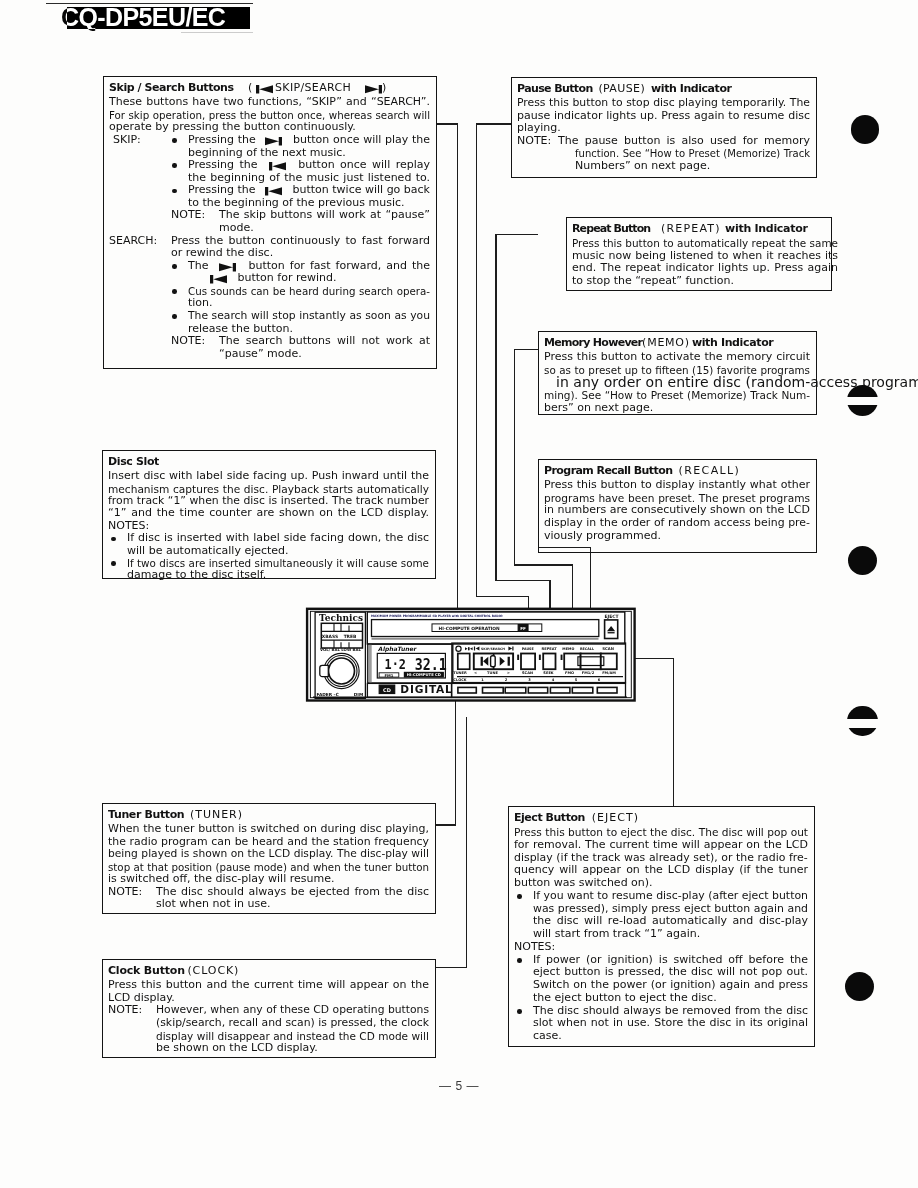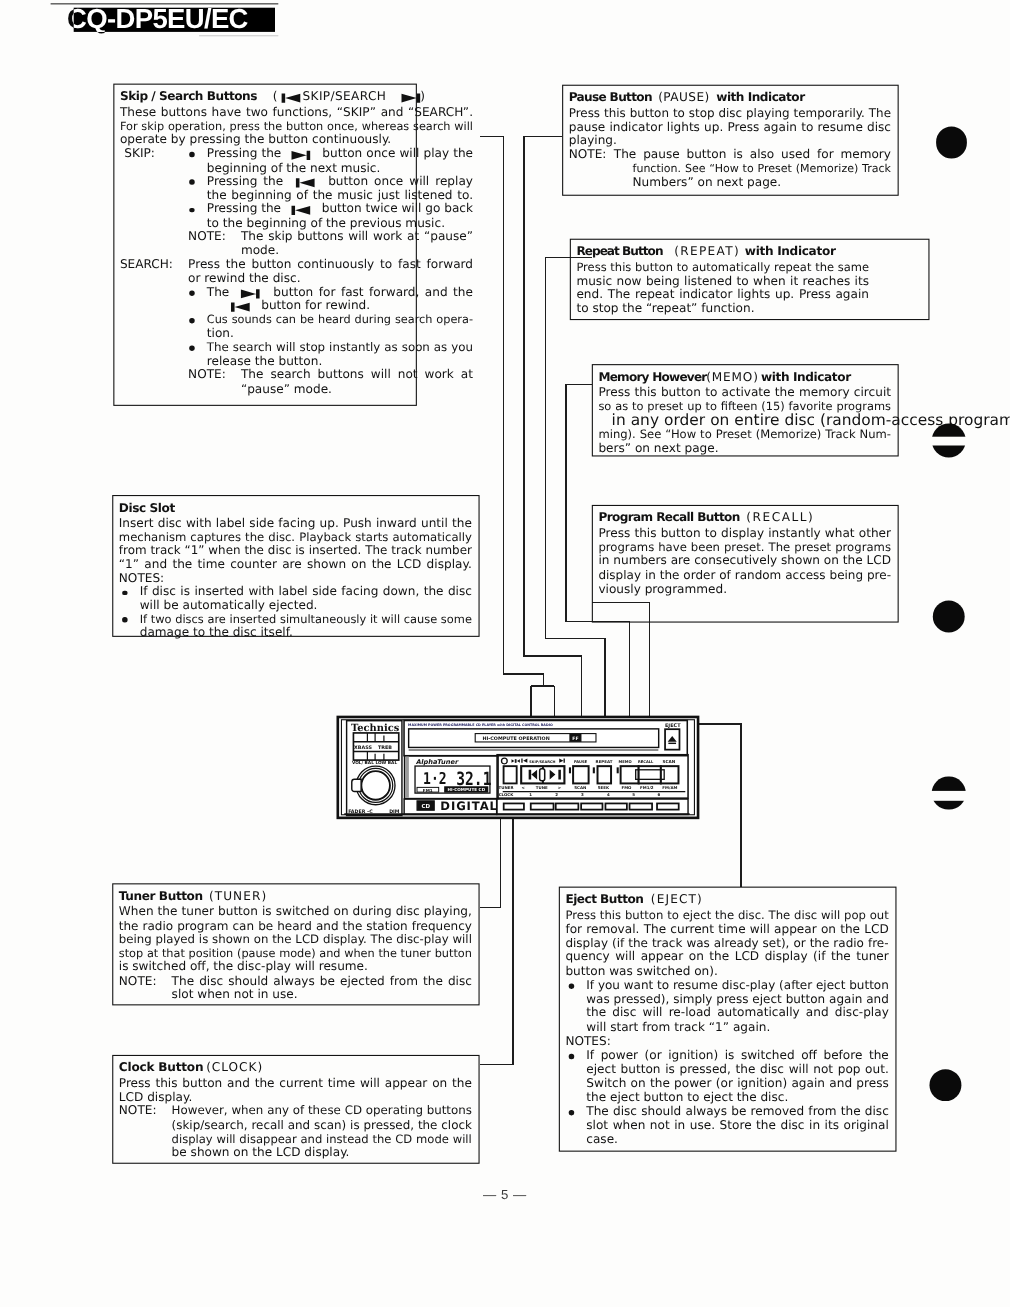--- a/index.html
+++ b/index.html
@@ -29,21 +29,21 @@
   .seg{position:absolute;top:0;white-space:nowrap;}
   .seg.b{font-weight:bold;}
   .segj{position:absolute;top:0;white-space:nowrap;height:12.85px;}
   .bdot{position:absolute;width:4.6px;height:4.6px;border-radius:50%;background:#131313;top:4.4px;}
   .ic{position:absolute;top:0;height:12.85px;}
 
   
   #conn-layer{position:absolute;left:0;top:0;width:918px;height:1188px;}
 
   
-  #device{position:absolute;left:305px;top:648px;}
+  #device{position:absolute;left:305px;top:605px;}
 
   
   #pageno{position:absolute;left:0;top:1079px;width:918px;text-align:center;
       font-family:"Liberation Sans",sans-serif;
       font-size:12px;color:#3a3a3a;letter-spacing:0.5px;}
 
   
   .mark{position:absolute;background:#0a0a0a;border-radius:50%;}
   .markband{position:absolute;background:#fdfdfc;}
 </style>
@@ -64,21 +64,21 @@
         <path d="M538 349.4 L514.4 349.4 L514.4 565.1 L572.5 565.1 L572.5 690" fill="none" stroke="#1d1d1d" stroke-width="1.25"></path>
         <path d="M538 547.7 L590.2 547.7 L590.2 690" fill="none" stroke="#1d1d1d" stroke-width="1.25"></path>
         <path d="M482.6 623.5 L503.9 623.5" fill="none" stroke="#1d1d1d" stroke-width="1.25"></path>
         <path d="M482.6 623.5 L482.6 690" fill="none" stroke="#1d1d1d" stroke-width="1.25"></path>
         <path d="M503.9 623.5 L503.9 690" fill="none" stroke="#1d1d1d" stroke-width="1.25"></path>
         <path d="M612.5 658.3 L673.8 658.3 L673.8 806" fill="none" stroke="#1d1d1d" stroke-width="1.25"></path>
         <path d="M436 825.1 L455.2 825.1 L455.2 689 L465.5 689" fill="none" stroke="#1d1d1d" stroke-width="1.25"></path>
         <path d="M436 967.6 L466.3 967.6 L466.3 717.3" fill="none" stroke="#1d1d1d" stroke-width="1.25"></path>
       </svg></div>
   <div id="boxes">
-      <div class="box" id="box-skip-search" style="left:103px;top:76px;width:276px;height:293px">
+      <div class="box" id="box-skip-search" style="left:103px;top:76px;width:334px;height:293px">
         <div class="inner" style="top:5px">
           <div class="hd">
             <span class="seg b" style="left: 0px; letter-spacing: -0.4305px;">Skip / Search Buttons</span>
             <span class="seg" style="left:139px">(</span>
             <span class="ic" style="left:146.5px;top:2.6px"><svg width="17" height="8.4" viewBox="0 0 17 8.4" style="overflow:visible">
                 <path d="M17 0.2 L3.23 4.2 L17 8.200000000000001 Z M0 0 h3.23 v8.4 h-3.23 z" fill="#111"></path>
               </svg></span>
             <span class="seg" style="left:166px;letter-spacing:0.35px">SKIP/SEARCH</span>
             <span class="ic" style="left:255.5px;top:2.6px"><svg width="17" height="8.4" viewBox="0 0 17 8.4" style="overflow:visible">
                 <path d="M0 0.2 L13.77 4.2 L0 8.200000000000001 Z M13.77 0 h3.23 v8.4 h-3.23 z" fill="#111"></path>
@@ -284,21 +284,21 @@
             <span class="segj" style="left: 41px; word-spacing: 2.714px;">The pause button is also used for memory</span>
           </div>
           <div class="ln" style="height:12.6px;line-height:12.6px">
             <span class="segj" style="left: 58px; font-size: 10.04px; word-spacing: 0.284px;">function. See “How to Preset (Memorize) Track</span>
           </div>
           <div class="ln" style="height:12.6px;line-height:12.6px">
             <span class="seg" style="left:58px">Numbers” on next page.</span>
           </div>
         </div>
       </div>
-      <div class="box" id="box-repeat" style="left:518px;top:217px;width:327px;height:74px">
+      <div class="box" id="box-repeat" style="left:566px;top:217px;width:266px;height:74px">
         <div class="inner" style="top:5px">
           <div class="hd">
             <span class="seg b" style="left: 0px; letter-spacing: -0.8928px;">Repeat Button</span>
             <span class="seg" style="left: 89px; letter-spacing: 1.193px;">(REPEAT)</span>
             <span class="seg b" style="left: 153.1px; letter-spacing: -0.2935px;">with Indicator</span>
           </div>
           <div class="ln" style="height:12.6px;line-height:12.6px">
             <span class="segj" style="left: 0px; font-size: 10.44px; word-spacing: 0.089px;">Press this button to automatically repeat the same</span>
           </div>
           <div class="ln" style="height:12.6px;line-height:12.6px">
@@ -329,21 +329,21 @@
             <span class="segj" style="left: 0px; font-size: 14px; word-spacing: 0.134px; margin-left: 12px;">in any order on entire disc (random-access program-</span>
           </div>
           <div class="ln" style="height:12.6px;line-height:12.6px">
             <span class="segj" style="left: 0px; font-size: 10.52px; word-spacing: 0.268px; text-align: right;">ming). See “How to Preset (Memorize) Track Num-</span>
           </div>
           <div class="ln" style="height:12.6px;line-height:12.6px">
             <span class="seg" style="left:0px">bers” on next page.</span>
           </div>
         </div>
       </div>
-      <div class="box" id="box-recall" style="left:538px;top:459px;width:279px;height:107px">
+      <div class="box" id="box-recall" style="left:538px;top:459px;width:279px;height:94px">
         <div class="inner" style="top:5px">
           <div class="hd">
             <span class="seg b" style="left: 0px; letter-spacing: -0.5677px;">Program Recall Button</span>
             <span class="seg" style="left: 134.5px; letter-spacing: 1.3949px;">(RECALL)</span>
           </div>
           <div class="ln" style="height:12.6px;line-height:12.6px">
             <span class="segj" style="left: 0px; word-spacing: 0.304px;">Press this button to display instantly what other</span>
           </div>
           <div class="ln" style="height:12.6px;line-height:12.6px">
             <span class="segj" style="left: 0px; font-size: 10.6px; word-spacing: 0.276px;">programs have been preset. The preset programs</span>

